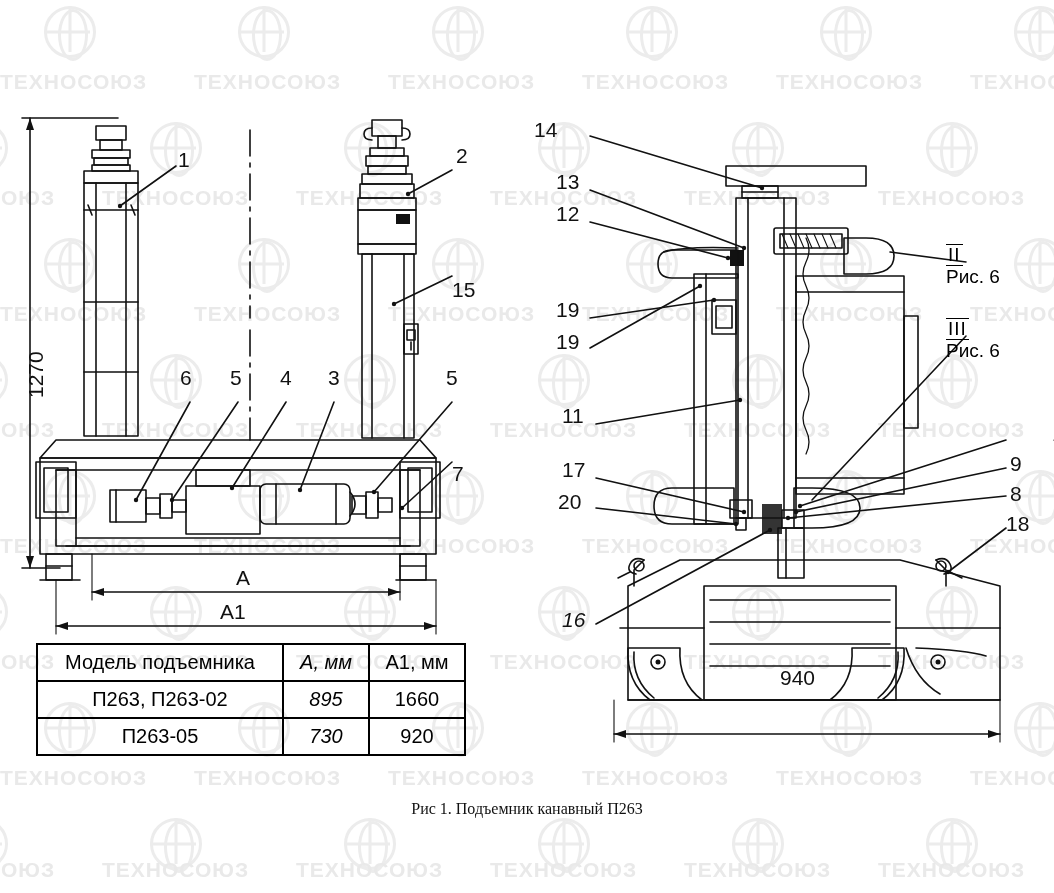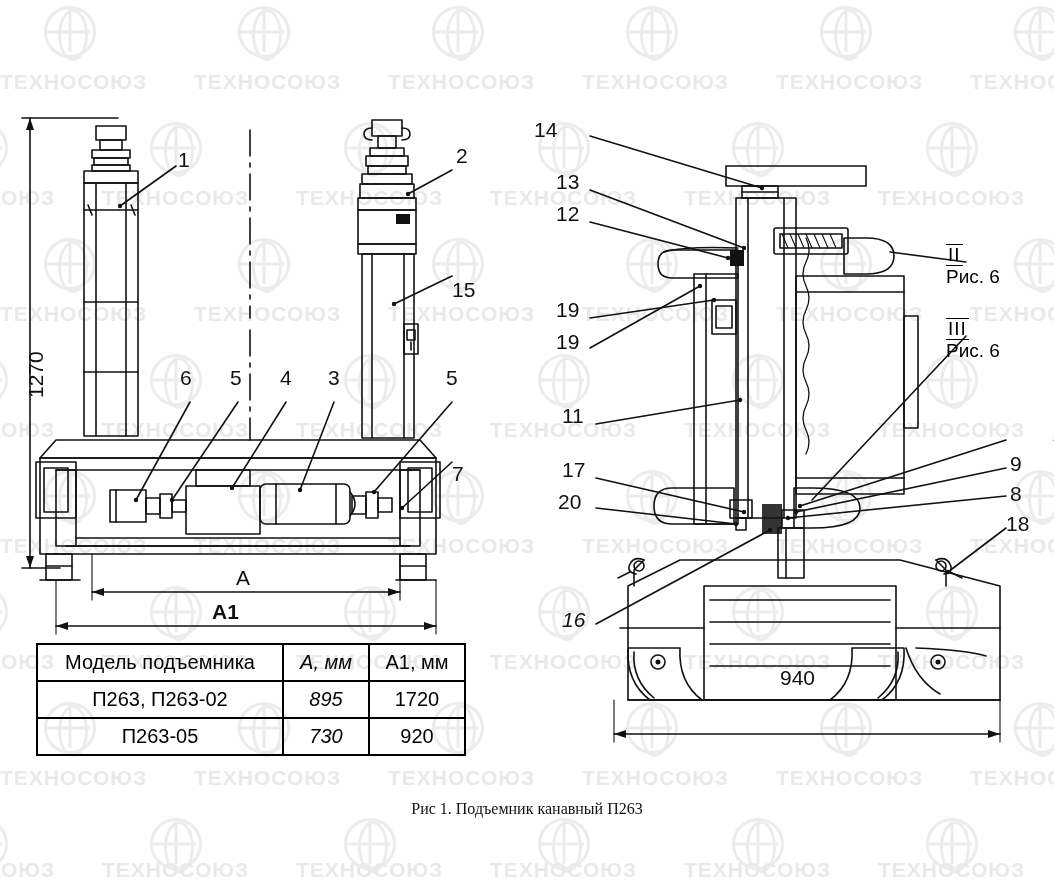--- a/index.html
+++ b/index.html
@@ -527,21 +527,21 @@
   <div class="lbl" style="left:452px;top:278px;">15</div>
   <div class="lbl" style="left:180px;top:366px;">6</div>
   <div class="lbl" style="left:230px;top:366px;">5</div>
   <div class="lbl" style="left:280px;top:366px;">4</div>
   <div class="lbl" style="left:328px;top:366px;">3</div>
   <div class="lbl" style="left:446px;top:366px;">5</div>
   <div class="lbl" style="left:452px;top:462px;">7</div>
 
   <div class="dimtxt vert" style="left:24px;top:398px;">1270</div>
   <div class="dimtxt" style="left:236px;top:566px;">A</div>
-  <div class="dimtxt" style="left:212px;top:600px;font-weight:bold;">А1</div>
+  <div class="dimtxt" style="left:220px;top:600px;">А1</div>
 
   <div class="lbl" style="left:528px;top:118px;margin-left:6px;">14</div>
   <div class="lbl" style="left:556px;top:170px;">13</div>
   <div class="lbl" style="left:556px;top:202px;">12</div>
   <div class="lbl" style="left:556px;top:298px;">19</div>
   <div class="lbl" style="left:556px;top:330px;">19</div>
   <div class="lbl" style="left:562px;top:404px;">11</div>
   <div class="lbl" style="left:562px;top:458px;">17</div>
   <div class="lbl" style="left:558px;top:490px;">20</div>
   <div class="lbl" style="left:562px;top:608px;font-style:italic;">16</div>
@@ -566,21 +566,21 @@
       <tr>
         <th>Модель подъемника</th>
         <th>А, мм</th>
         <th>А1, мм</th>
       </tr>
     </thead>
     <tbody>
       <tr>
         <td>П263,  П263-02</td>
         <td>895</td>
-        <td>1720</td>
+        <td>1660</td>
       </tr>
       <tr>
         <td>П263-05</td>
         <td>730</td>
         <td>920</td>
       </tr>
     </tbody>
   </table>
 
   <div class="caption">Рис 1. Подъемник канавный П263</div>

